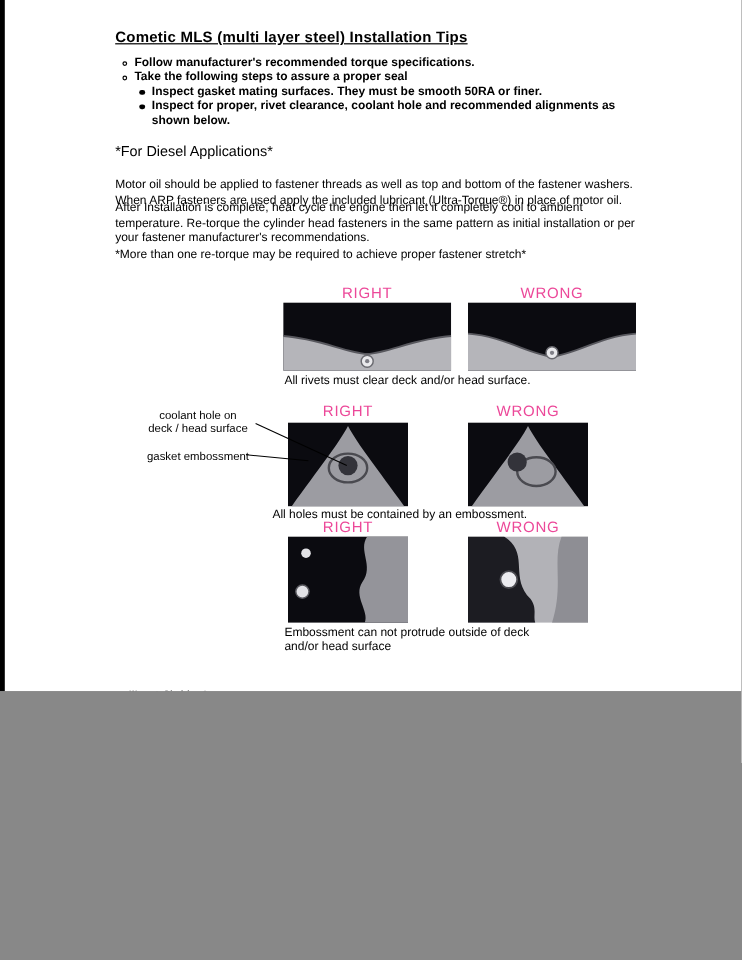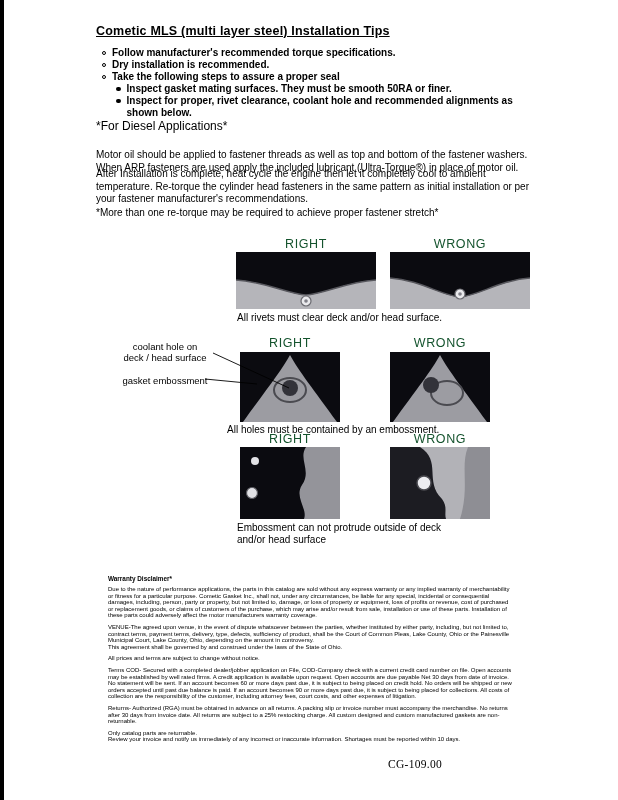--- a/index.html
+++ b/index.html
@@ -1,19 +1,19 @@
 <!DOCTYPE html>
 <html><head>
 <meta charset="utf-8">
 <style>
   * { margin:0; padding:0; box-sizing:border-box; }
   html,body { background:#888; }
   body { font-family:"Liberation Sans", sans-serif; color:#000; }
   .page {
-    position:relative; width:618px; height:800px; background:#fff;
+    position:relative; width:618px; height:576px; background:#fff;
     overflow:hidden; margin:0;
   }
   .edge-bar { position:absolute; left:0; top:0; width:4px; height:800px; background:#000; }
 
   .title {
     position:absolute; left:96px; top:24px;
     font-size:12.5px; font-weight:700; text-decoration:underline;
     letter-spacing:0.2px;
   }
 
@@ -22,21 +22,21 @@
   .tip.sub { margin-left:14px; }
   .b-hollow { width:4px; height:4px; border:1px solid #000; border-radius:50%; margin-top:3.5px; flex:none; }
   .b-solid  { width:4.5px; height:4.5px; background:#000; border-radius:50%; margin-top:3.5px; flex:none; }
 
   .diesel-h { position:absolute; left:96px; top:119px; font-size:12px; font-weight:400; }
   .para { position:absolute; left:96px; width:444px; font-size:10px; line-height:12.5px; }
   .para.p1 { top:149px; }
   .para.p2 { top:168px; }
   .para.note { top:207px; }
 
-  .dlabel { position:absolute; text-align:center; font-size:12.5px; color:#14532d; letter-spacing:0.6px; }
+  .dlabel { position:absolute; text-align:center; font-size:12.5px; color:#ec4899; letter-spacing:0.6px; }
   .dimg { position:absolute; line-height:0; }
   .caption { position:absolute; font-size:10px; line-height:12px; white-space:pre-line; }
 
   .sidelabel { position:absolute; left:116px; width:98px; font-size:9.5px; line-height:11px;
                text-align:center; white-space:pre-line; }
   .connectors { position:absolute; left:205px; top:345px; }
 
   .disclaimer { position:absolute; left:108px; top:575px; width:404px; }
   .disclaimer h3 { font-size:6.4px; font-weight:700; margin-bottom:4px; }
   .disclaimer p { font-size:6px; line-height:6.6px; margin-bottom:5px; white-space:pre-line; }
@@ -49,24 +49,20 @@
 
 <div class="page">
   <div class="edge-bar"></div>
 
   <h1 class="title">Cometic MLS (multi layer steel) Installation Tips</h1>
 
   <div class="tips">
     <div class="tip">
       <span class="b-hollow"></span>
       <span>Follow manufacturer's recommended torque specifications.</span>
-    </div>
-    <div class="tip">
-      <span class="b-hollow"></span>
-      <span>Dry installation is recommended.</span>
     </div>
     <div class="tip">
       <span class="b-hollow"></span>
       <span>Take the following steps to assure a proper seal</span>
     </div>
     <div class="tip sub">
       <span class="b-solid"></span>
       <span>Inspect gasket mating surfaces.  They must be smooth 50RA or finer.</span>
     </div>
     <div class="tip sub">

